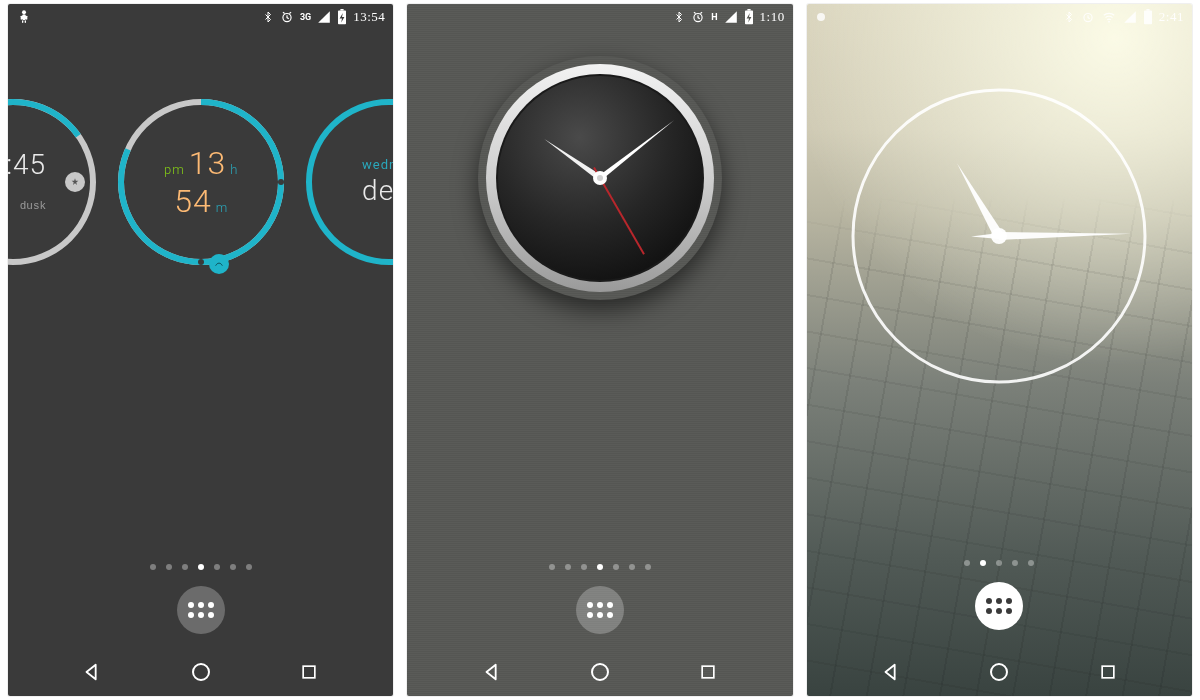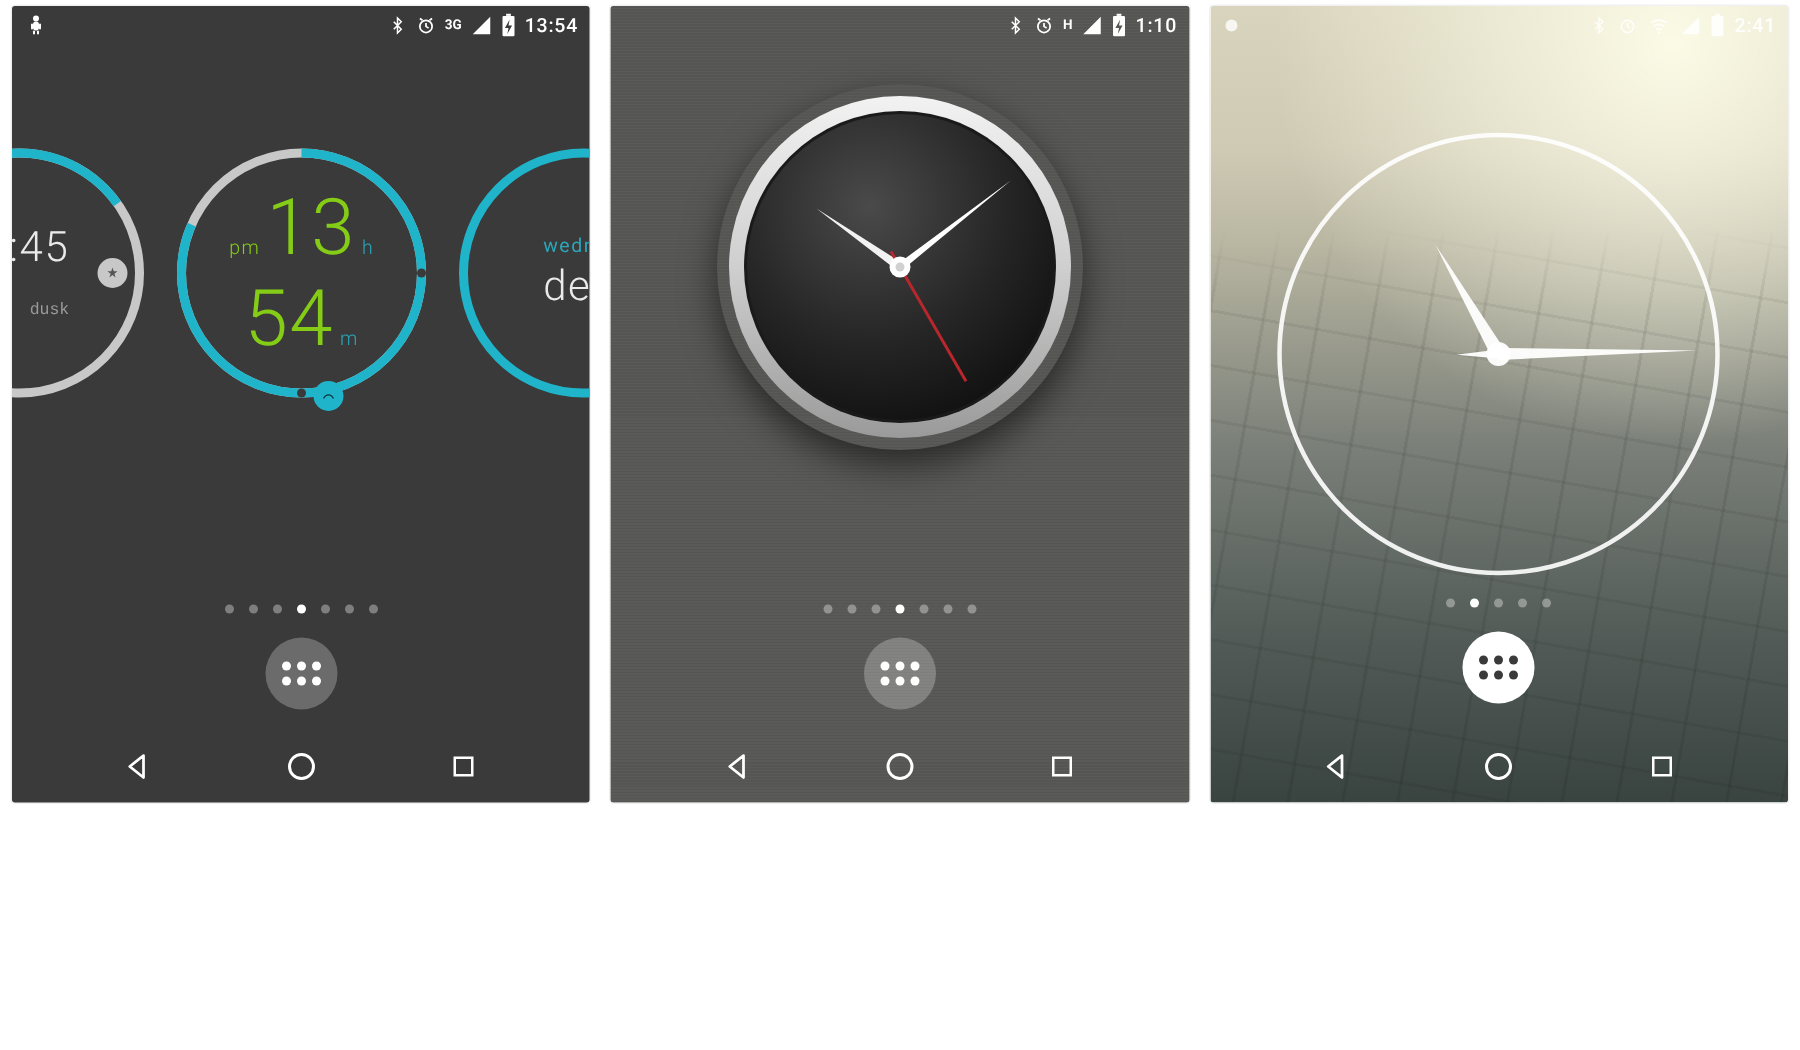--- a/index.html
+++ b/index.html
@@ -15,21 +15,21 @@
     display: flex;
     width: 1200px;
     height: 700px;
     gap: 14px;
     padding: 4px 8px;
     box-sizing: border-box;
   }
   .phone {
     position: relative;
     flex: 1 1 0;
-    height: 531px;
+    height: 692px;
     border-radius: 2px;
     overflow: hidden;
     box-shadow: 0 0 0 1px rgba(0,0,0,0.06);
     padding-left: 44px;
   }
   
   .bg-dark { background: #3a3a3a; }
   .bg-linen {
     background:
       repeating-linear-gradient(0deg, #555653 0 1px, #5a5b58 1px 2px),
@@ -61,21 +61,21 @@
     height:26px;
     display:flex; align-items:center;
     padding:0 8px;
     color:#fff;
     font-size:13px;
     z-index:10;
   }
   .statusbar .left { display:flex; align-items:center; gap:6px; }
   .statusbar .right { margin-left:auto; display:flex; align-items:center; gap:6px; }
   .statusbar svg { display:block; }
-  .sb-time { font-weight:500; letter-spacing:0.5px; }
+  .sb-time { font-weight:500; letter-spacing:0.5px;font-family:Liberation Serif, serif; }
   .sb-label { font-size:9px; font-weight:700; line-height:1; }
 
   
   .navbar {
     position:absolute; left:0; right:0; bottom:0;
     height:48px;
     display:flex; align-items:center; justify-content:space-around;
     padding:0 30px;
     z-index:10;
   }
@@ -121,21 +121,21 @@
     display:flex; flex-direction:column; align-items:center; justify-content:center;
     text-align:center;
   }
   .ring .tag {
     position:absolute; width:20px; height:20px; border-radius:50%;
     background:#1fb4c9; color:#083b42;
     display:flex; align-items:center; justify-content:center;
   }
   .ring .tag.gray { background:#c8c8c8; color:#555; }
   .tline { display:flex; align-items:baseline; gap:4px; font-weight:300; }
-  .tbig { font-size:52px; letter-spacing:1px; color:#84cc16; }
+  .tbig { font-size:32px; letter-spacing:1px; color:#fdba74; }
   .tunit { font-size:13px; color:#2aa7bb; }
   .tsmall { font-size:13px; color:#84cc16; letter-spacing:1px; }
   .tmed { font-size:28px; color:#eaeaea; letter-spacing:1px; font-weight:300;}
   .tlabel { font-size:11px; color:#9a9a9a; margin-left:4px;font-family:Liberation Mono, monospace;}
   .left-ring-text { display:flex; flex-direction:column; align-items:flex-end; gap:2px; padding-right:6px;}
   .right-ring-text { display:flex; flex-direction:column; align-items:flex-start; gap:2px; padding-left:6px;}
 
   
   .analog-wrap {
     position:absolute; top:56px; left:50%; transform:translateX(-50%);

